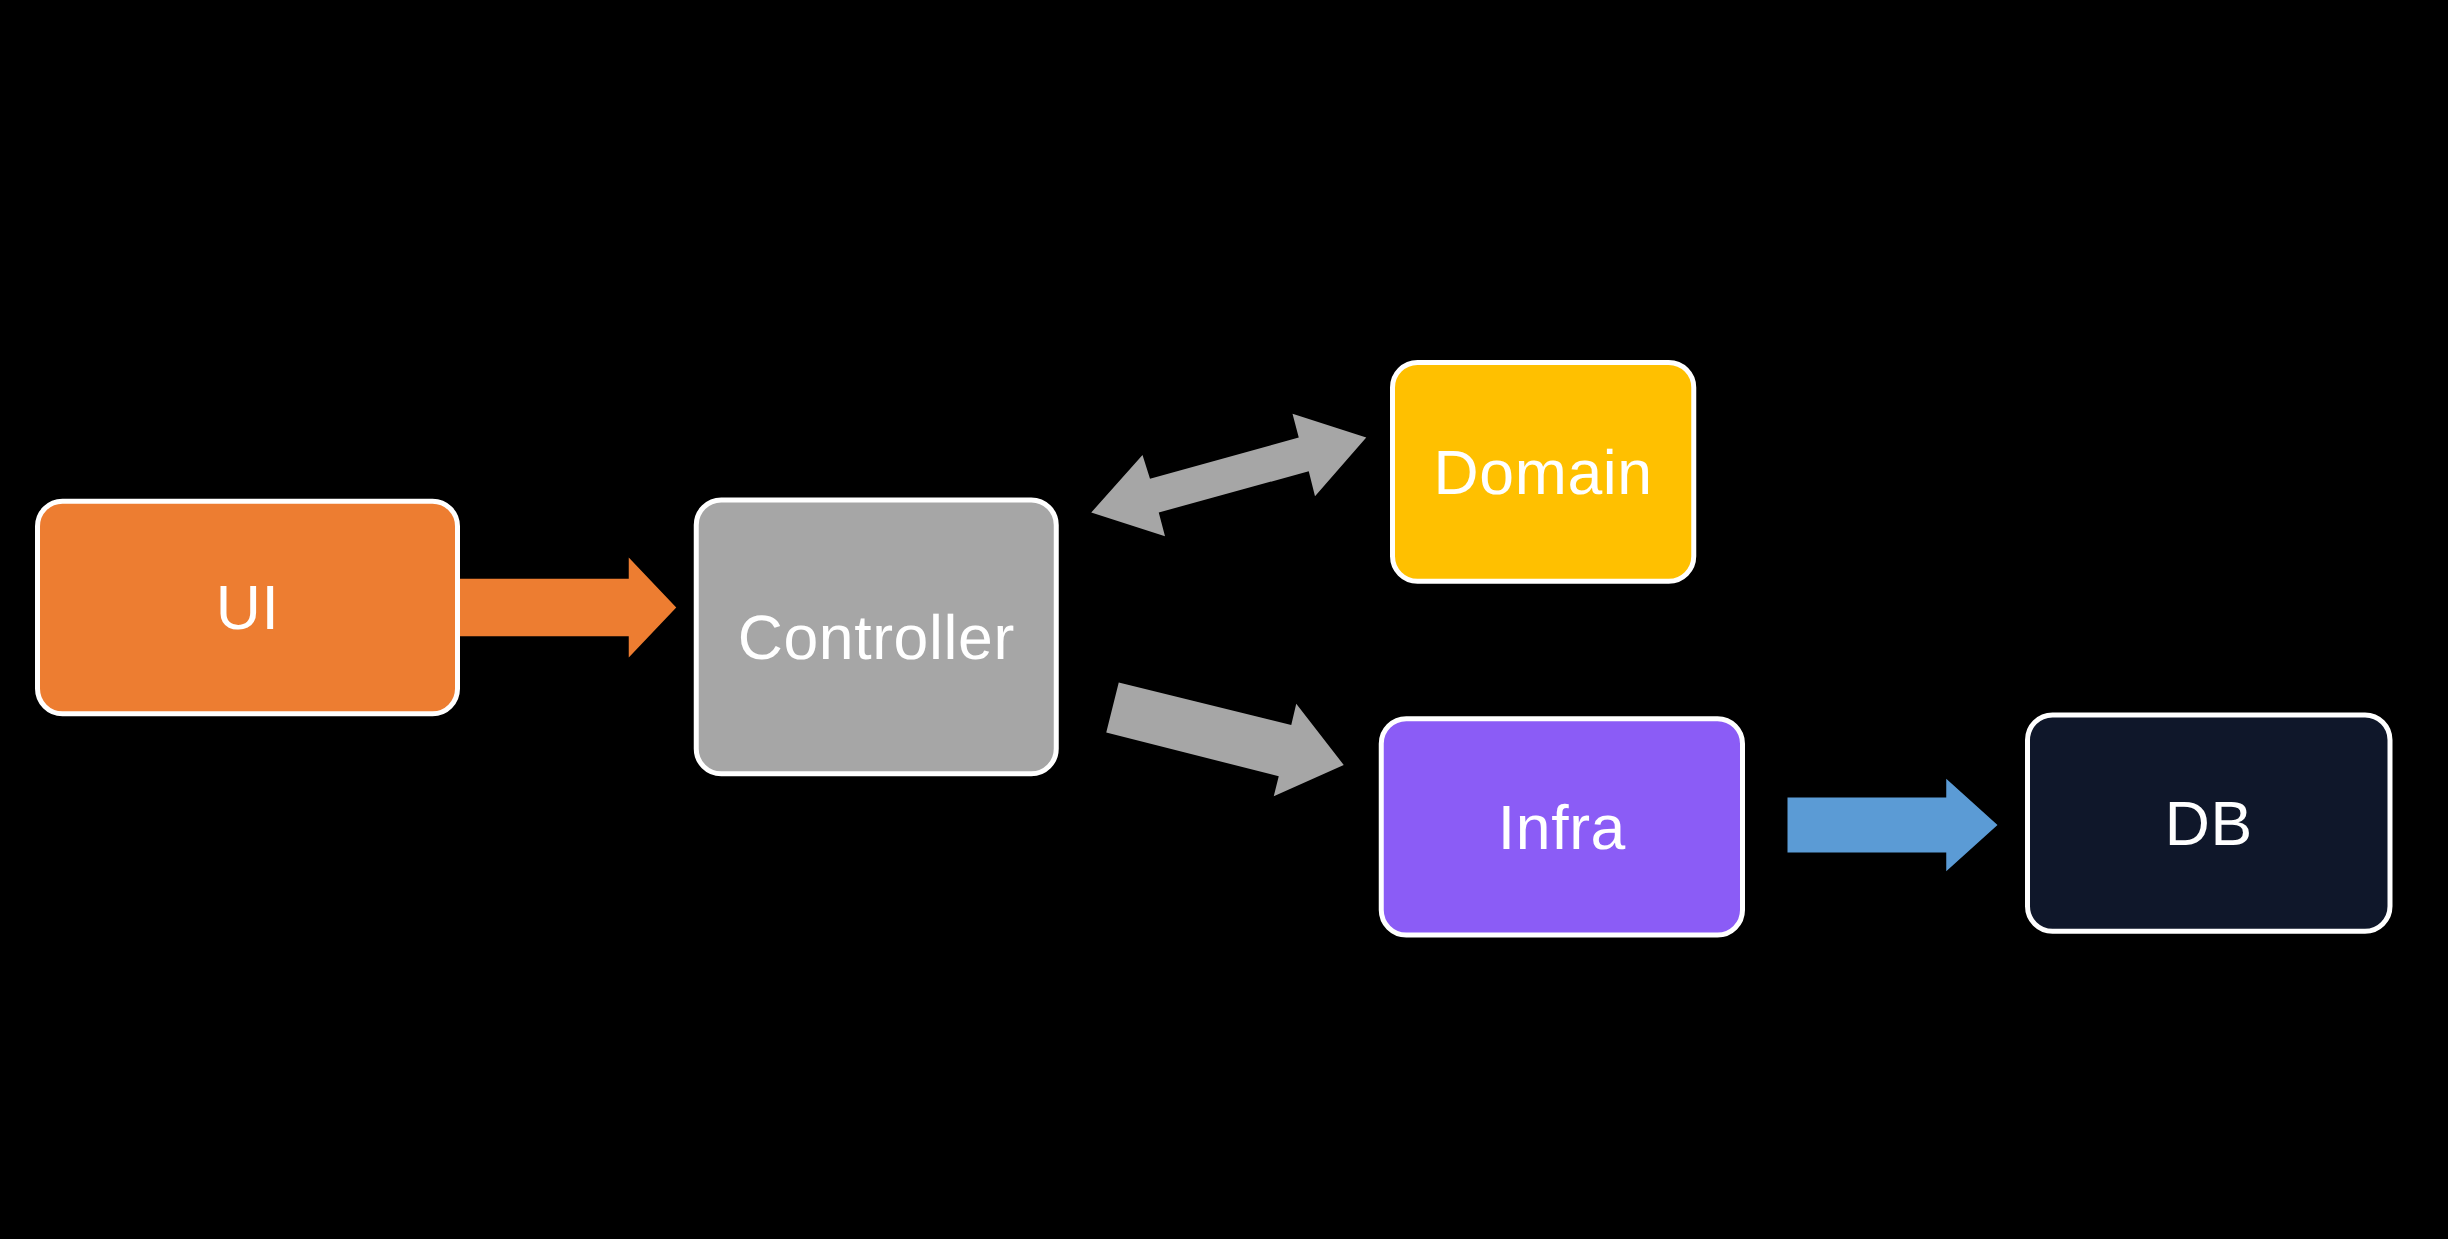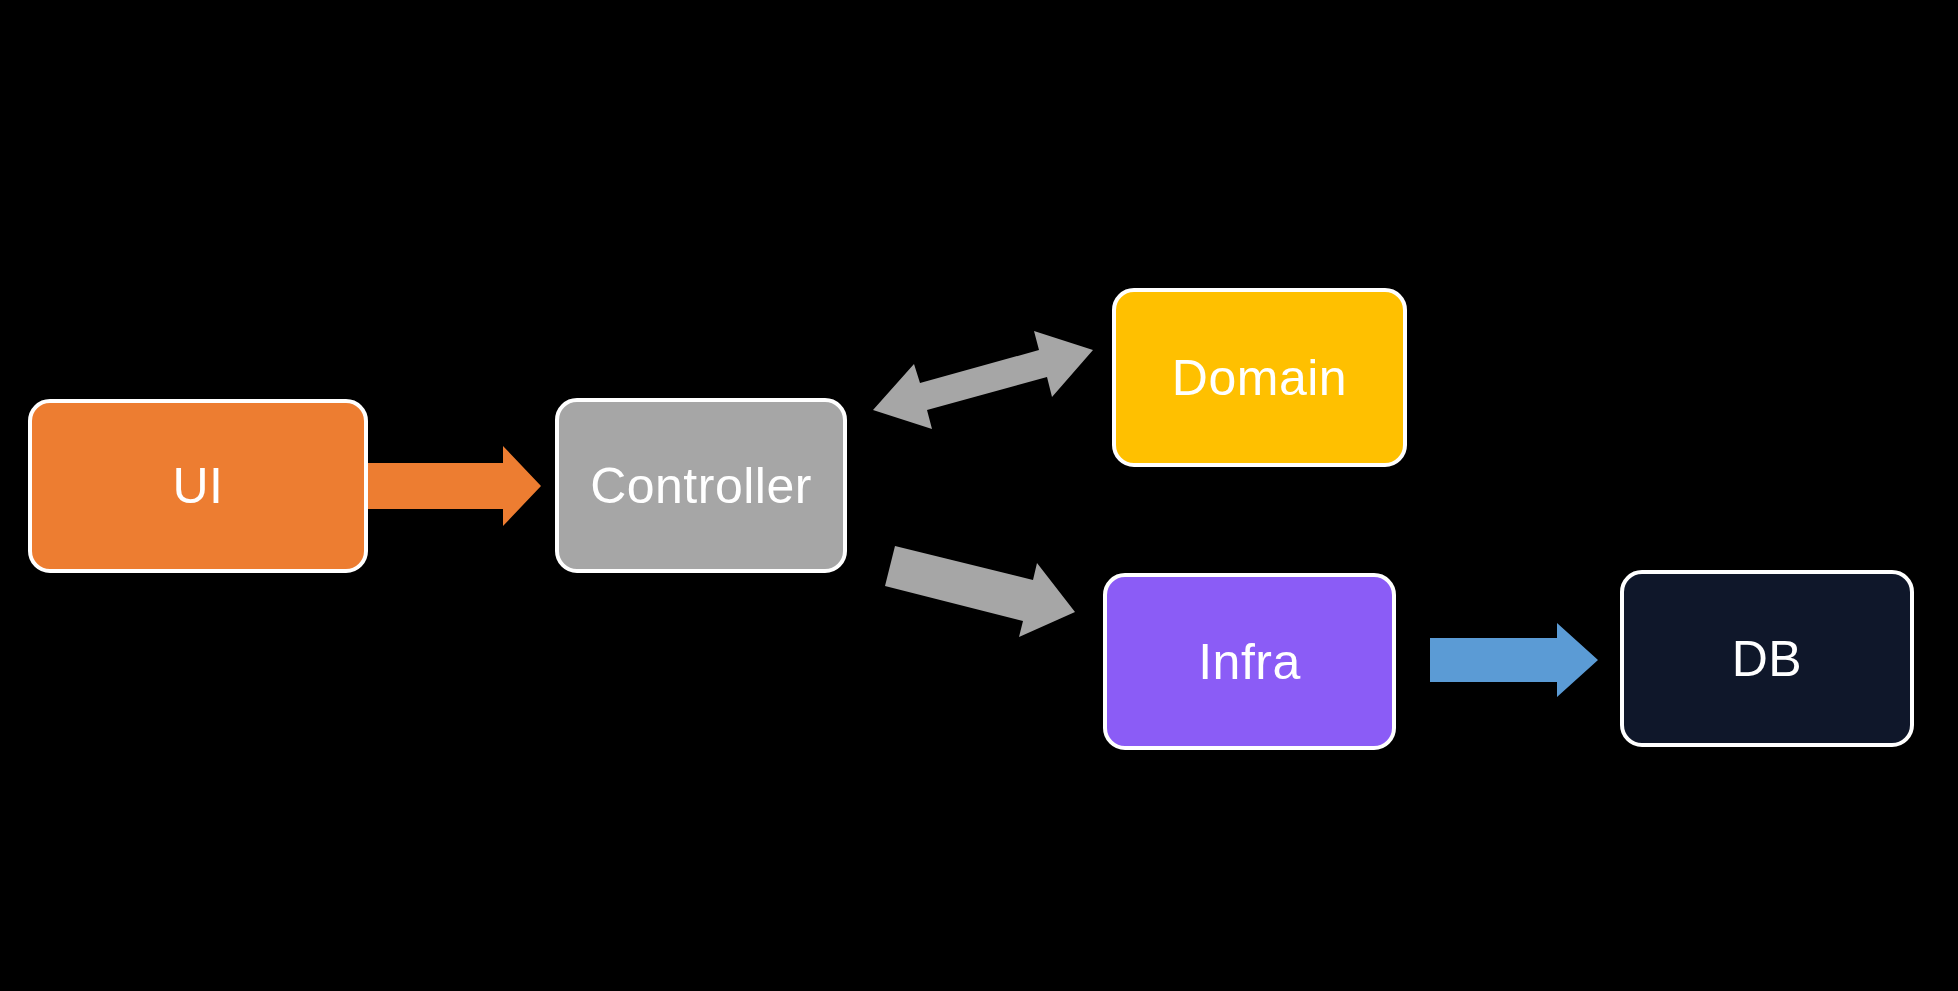--- a/index.html
+++ b/index.html
@@ -32,22 +32,22 @@
     justify-content: center;
   }
   .node .label {
     color: #ffffff;
     font-size: 50px;
     font-weight: 400;
     letter-spacing: 0.5px;
     white-space: nowrap;
   }
   .node-ui         { left:  28px; top: 399px; width: 340px; height: 174px; }
-  .node-controller { left: 555px; top: 398px; width: 292px; height: 175px; }
-  .node-domain     { left: 1112px; top: 288px; width: 295px; height: 179px; text-align: center; }
+  .node-controller { left: 555px; top: 398px; width: 292px; height: 223px; }
+  .node-domain     { left: 1112px; top: 288px; width: 245px; height: 179px; text-align: center; }
   .node-infra      { left: 1103px; top: 573px; width: 293px; height: 177px; }
   .node-db         { left: 1620px; top: 570px; width: 294px; height: 177px; }
 </style>
 </head>
 <body>
 
 <div class="canvas" style="background-color: rgb(0, 0, 0);">
 
   <svg class="edges" viewBox="0 0 1958 991" xmlns="http://www.w3.org/2000/svg" aria-hidden="true">
 

